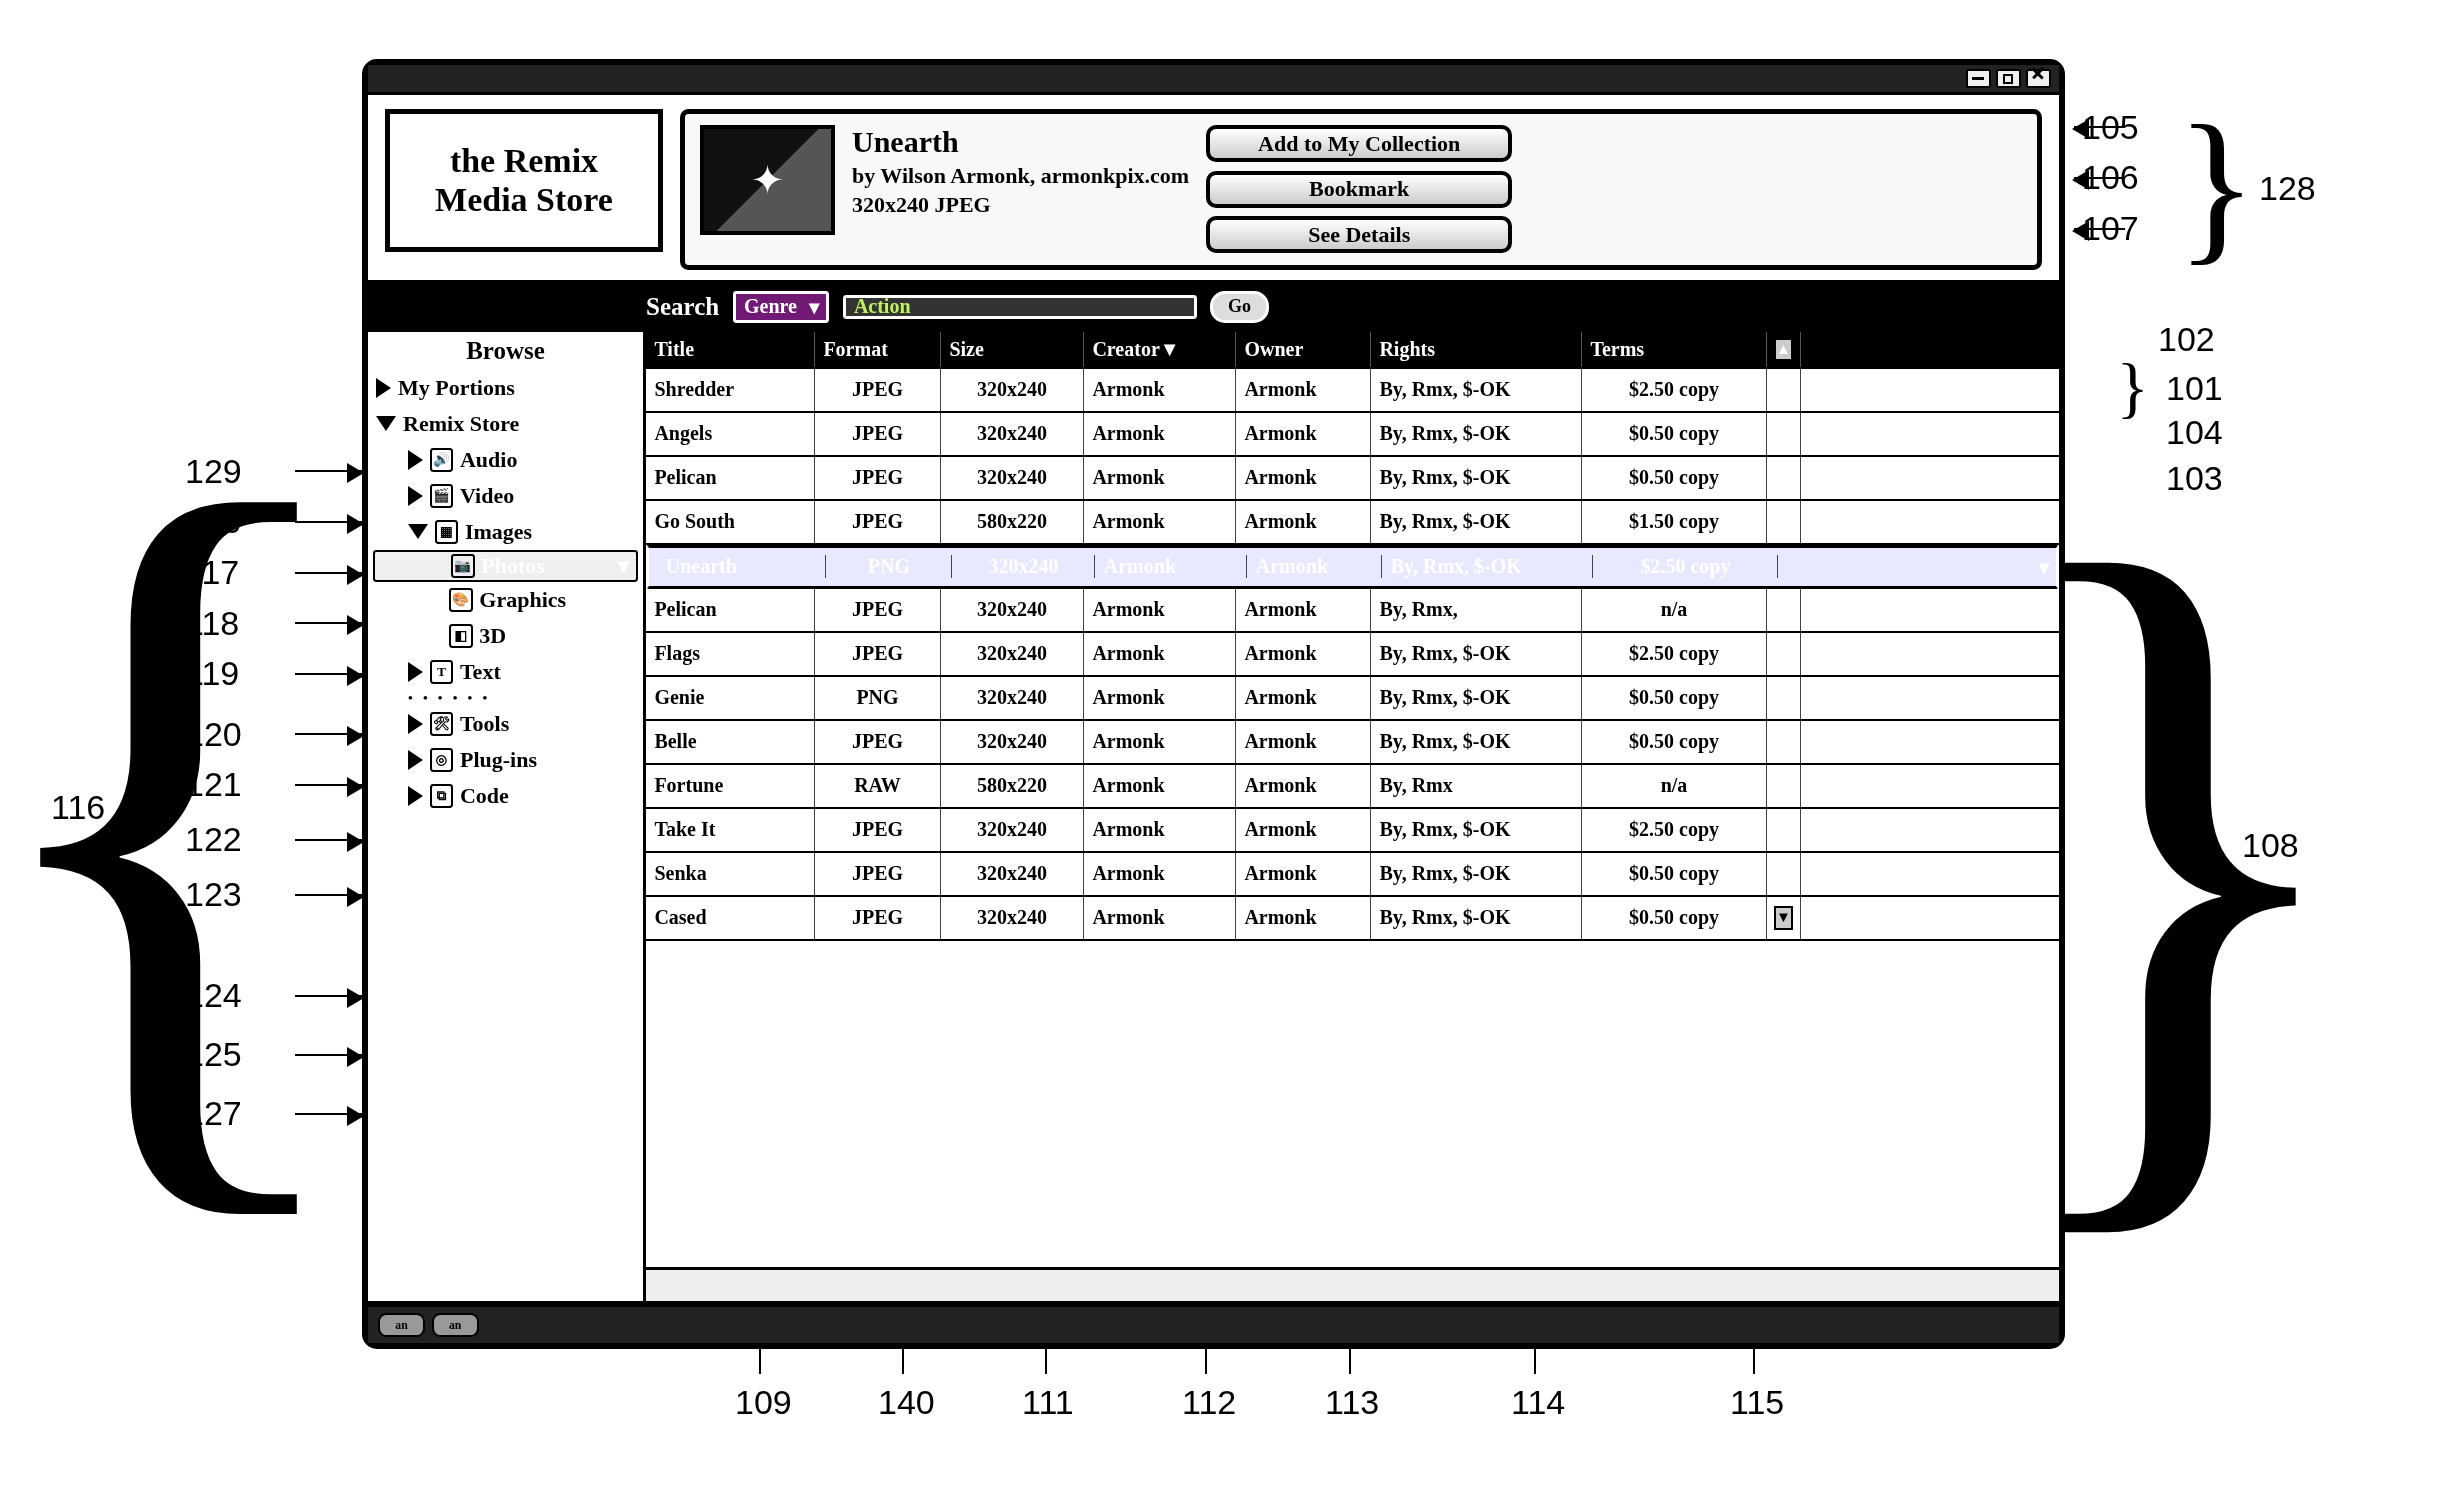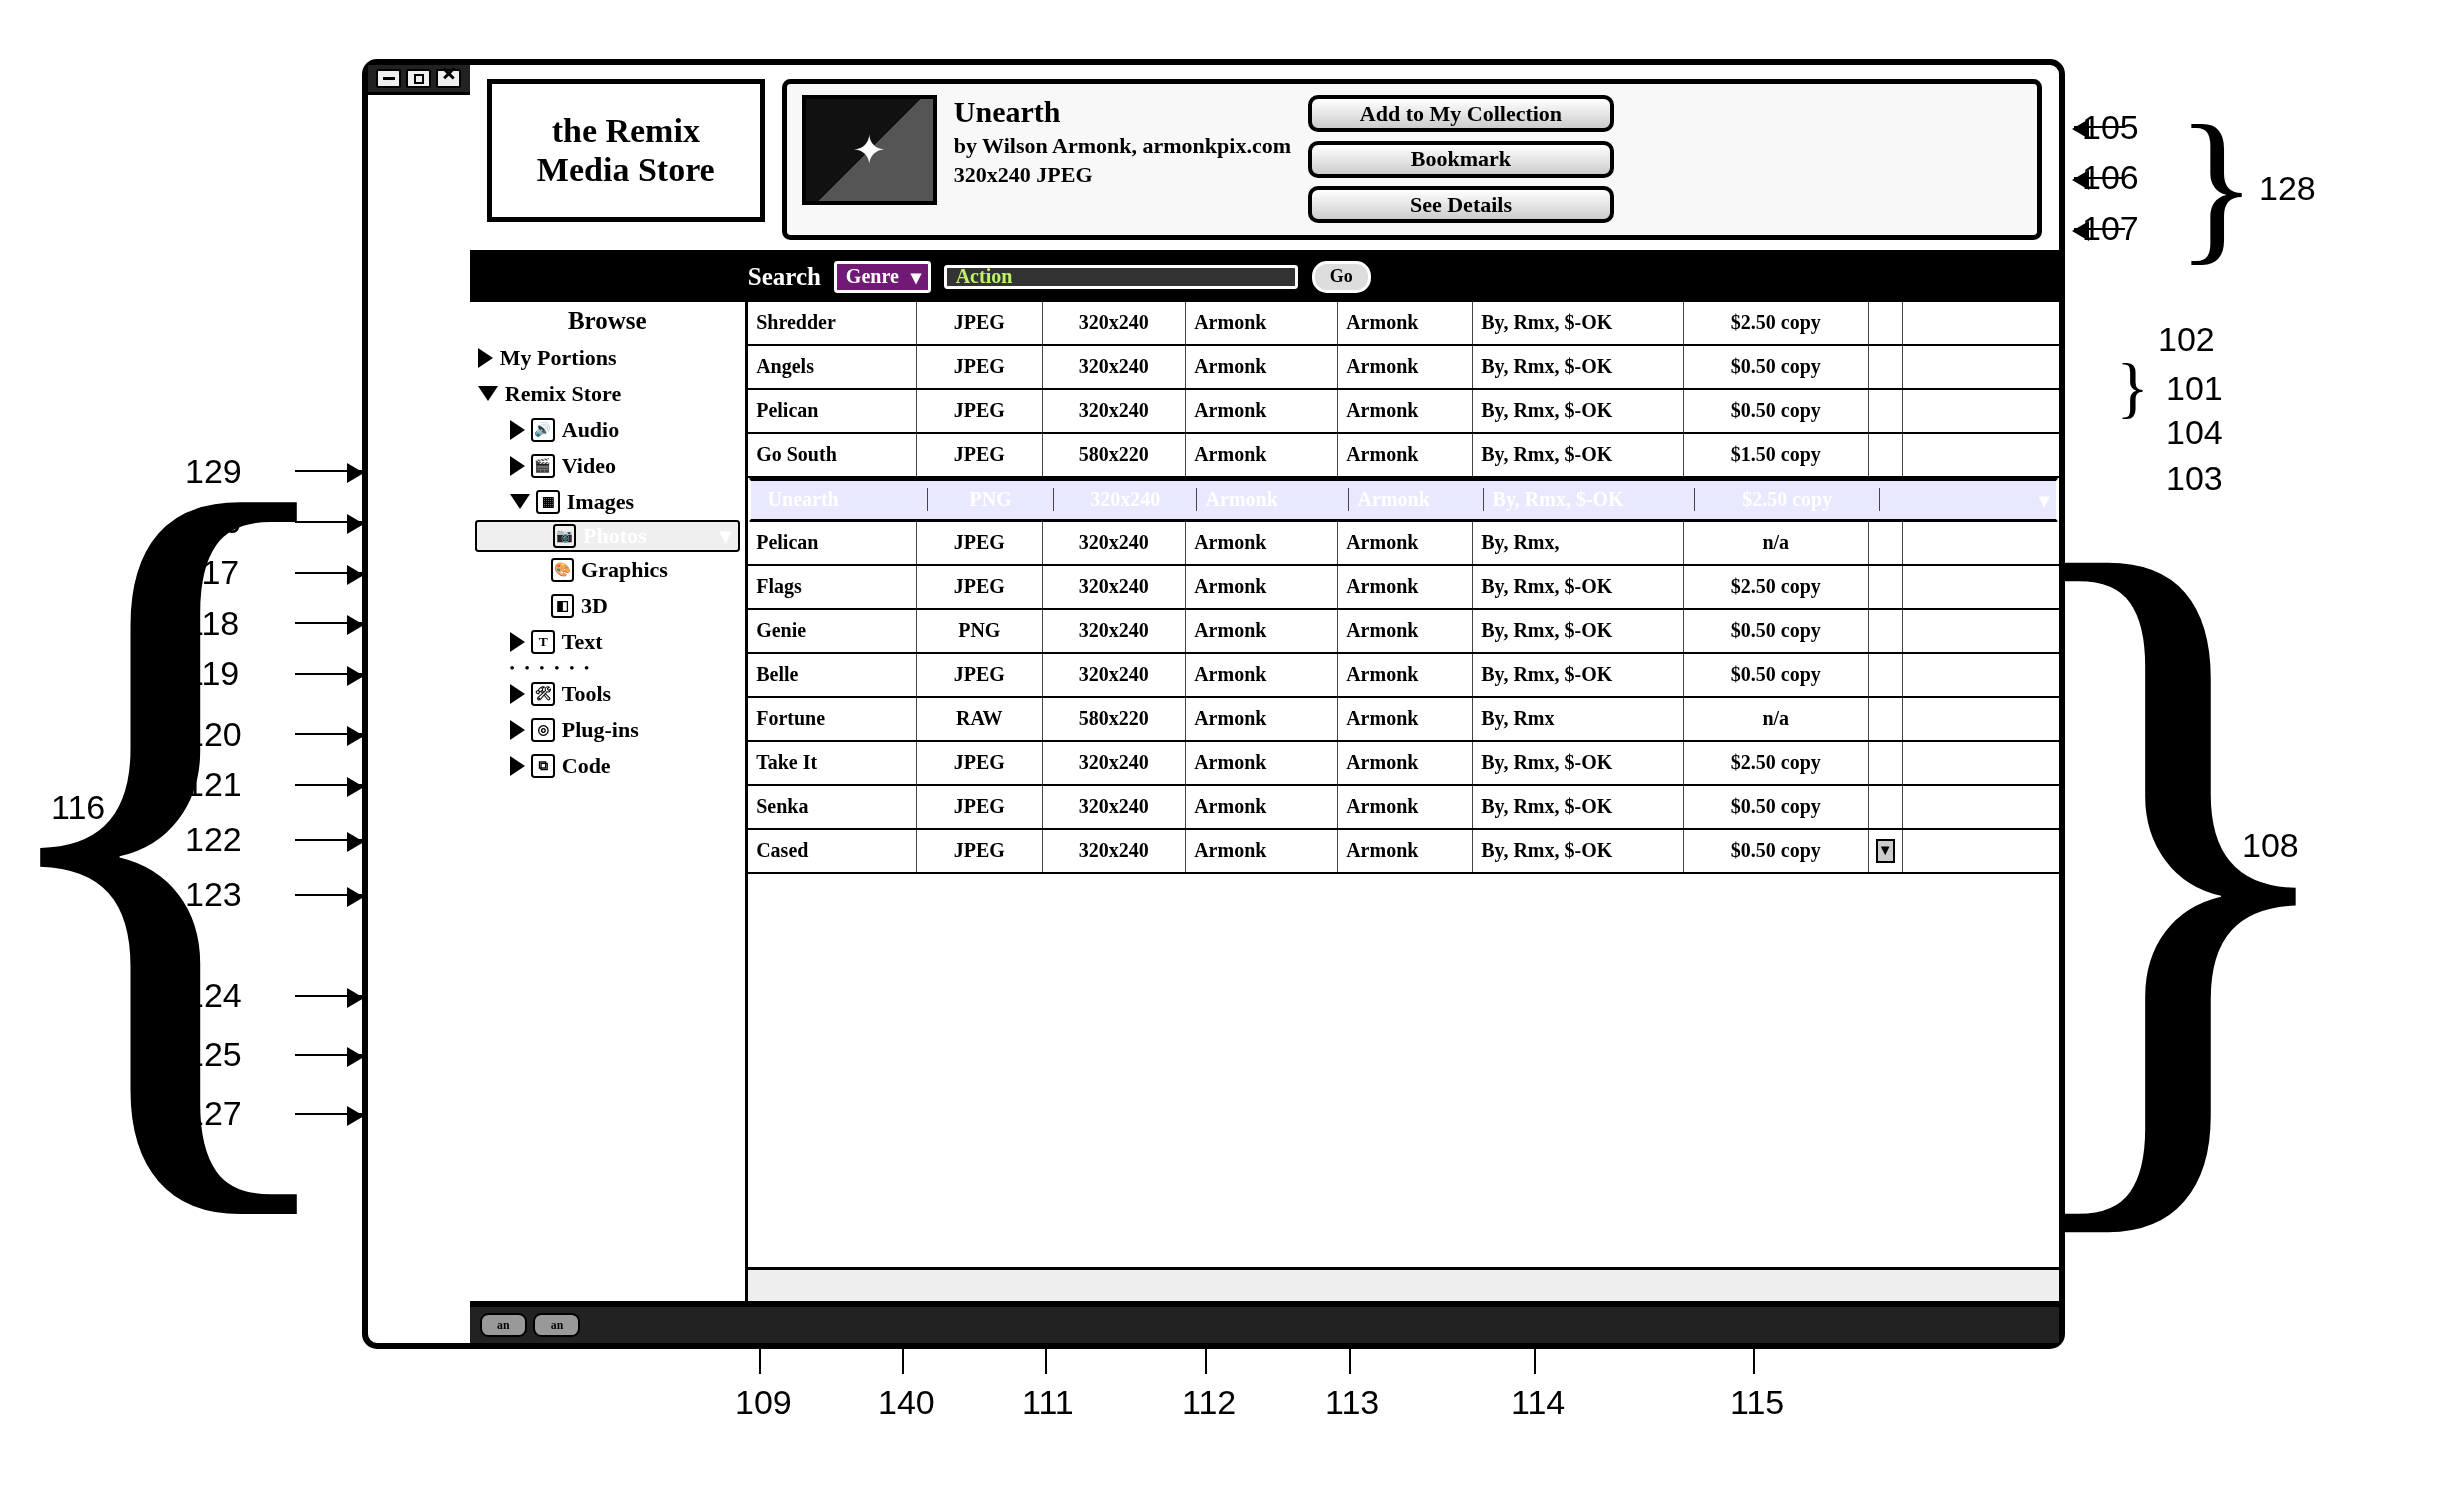--- a/index.html
+++ b/index.html
@@ -3,21 +3,21 @@
 <meta charset="utf-8">
 <style>
   * { box-sizing: border-box; }
   html, body { margin:0; padding:0; width:2462px; height:1509px;
     background:#fff; font-family:Georgia,"Times New Roman",serif; color:#000; }
   .stage { position:relative; width:2462px; height:1509px; }
 
   
   .win { position:absolute; left:362px; top:59px; width:1703px; height:1290px;
     border:6.7px solid #000; border-radius:15px; background:#fff;
-    display:flex; flex-direction:row; }
+    display:flex; flex-direction:column; }
   .titlebar { height:30px; border-bottom:3.4px solid #000; display:flex;
     justify-content:flex-end; align-items:center; padding:0 8.4px; gap:5px;
     background:#222; }
   .tb-btn { width:25px; height:18.5px; border:2.5px solid #000; background:#eee;
     border-radius:2.5px; display:flex; align-items:center; justify-content:center;}
   .tb-dash{width:11.8px;height:2.5px;background:#000;}
   .tb-sq{width:10px;height:10px;border:2.5px solid #000;}
   .tb-x::before,.tb-x::after{content:"";position:absolute;width:13.5px;height:2.5px;background:#000;}
   .tb-x{position:relative;width:13.5px;height:13.5px;}
   .tb-x::before{transform:rotate(45deg);} .tb-x::after{transform:rotate(-45deg);}
@@ -291,20 +291,32 @@
             <span>Plug-ins</span>
           </div>
           <div class="sb-item l2">
             <span class="tri right"></span>
             <span class="ico">⧉</span>
             <span>Code</span>
           </div>
         </div>
 
         <div class="tablewrap">
+          <div class="thead">
+            <div>Title</div>
+            <div>Format</div>
+            <div>Size</div>
+            <div class="sort">Creator</div>
+            <div>Owner</div>
+            <div>Rights</div>
+            <div>Terms</div>
+            <div class="vscroll">
+                <div class="scr-up">▲</div>
+              </div>
+          </div>
           <div class="tbody" id="tbody">
               <div class="trow">
                 <div>Shredder</div>
                 <div class="center">JPEG</div>
                 <div class="center">320x240</div>
                 <div>Armonk</div>
                 <div>Armonk</div>
                 <div>By, Rmx, $-OK</div>
                 <div class="center">$2.50 copy</div>
                 <div class="vscroll"></div>

